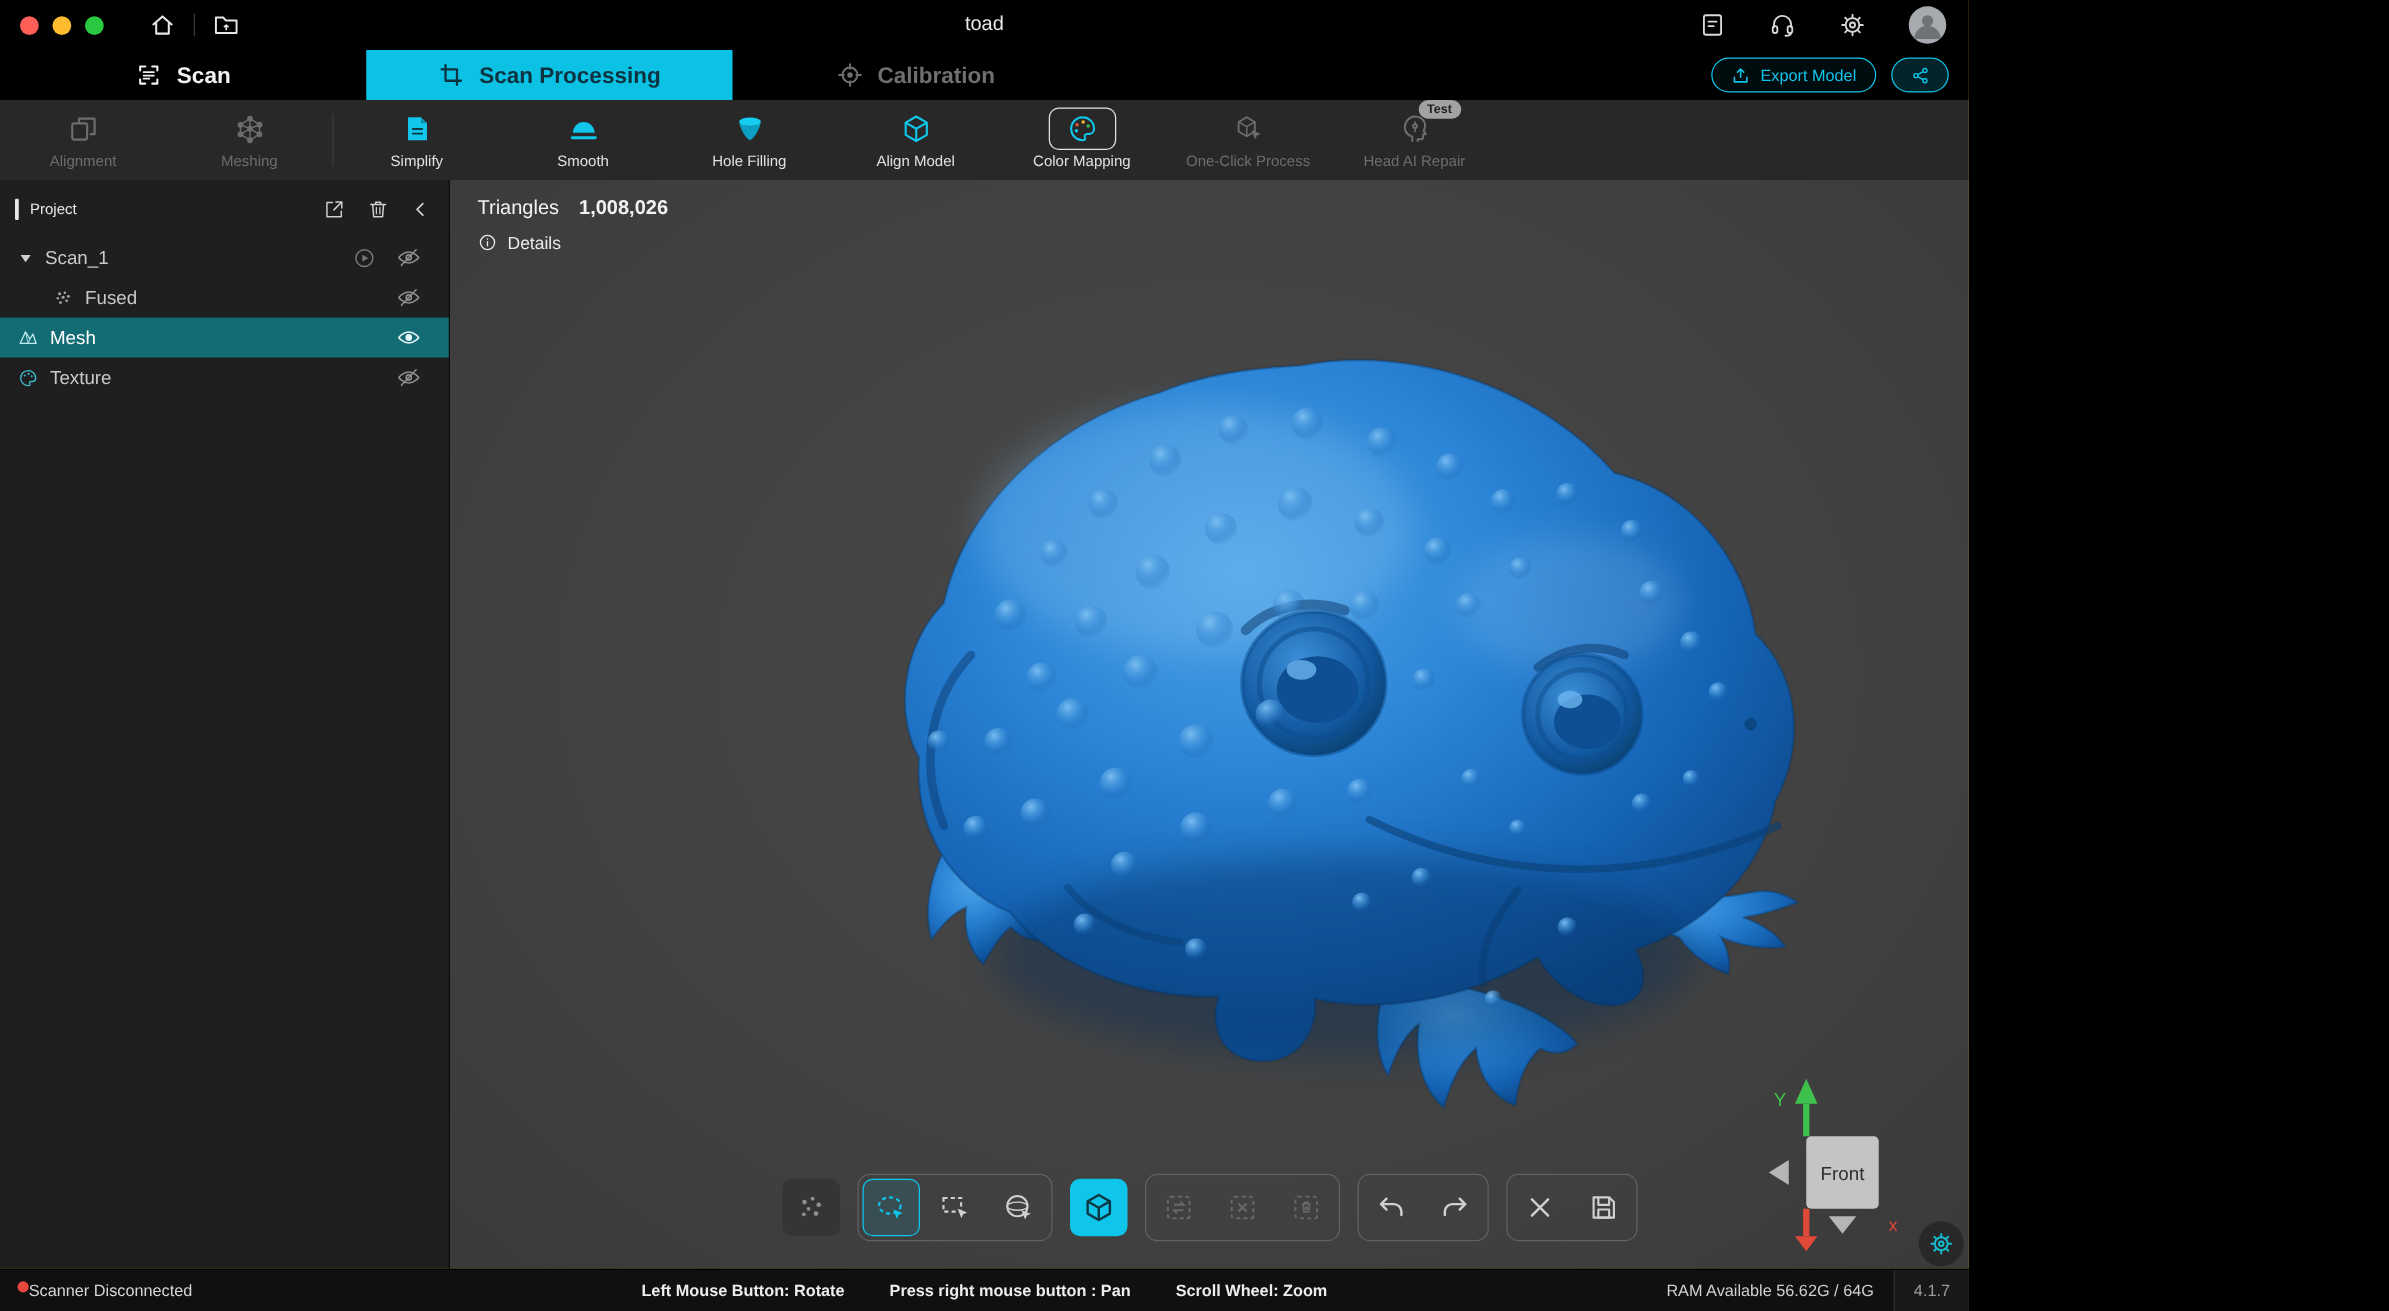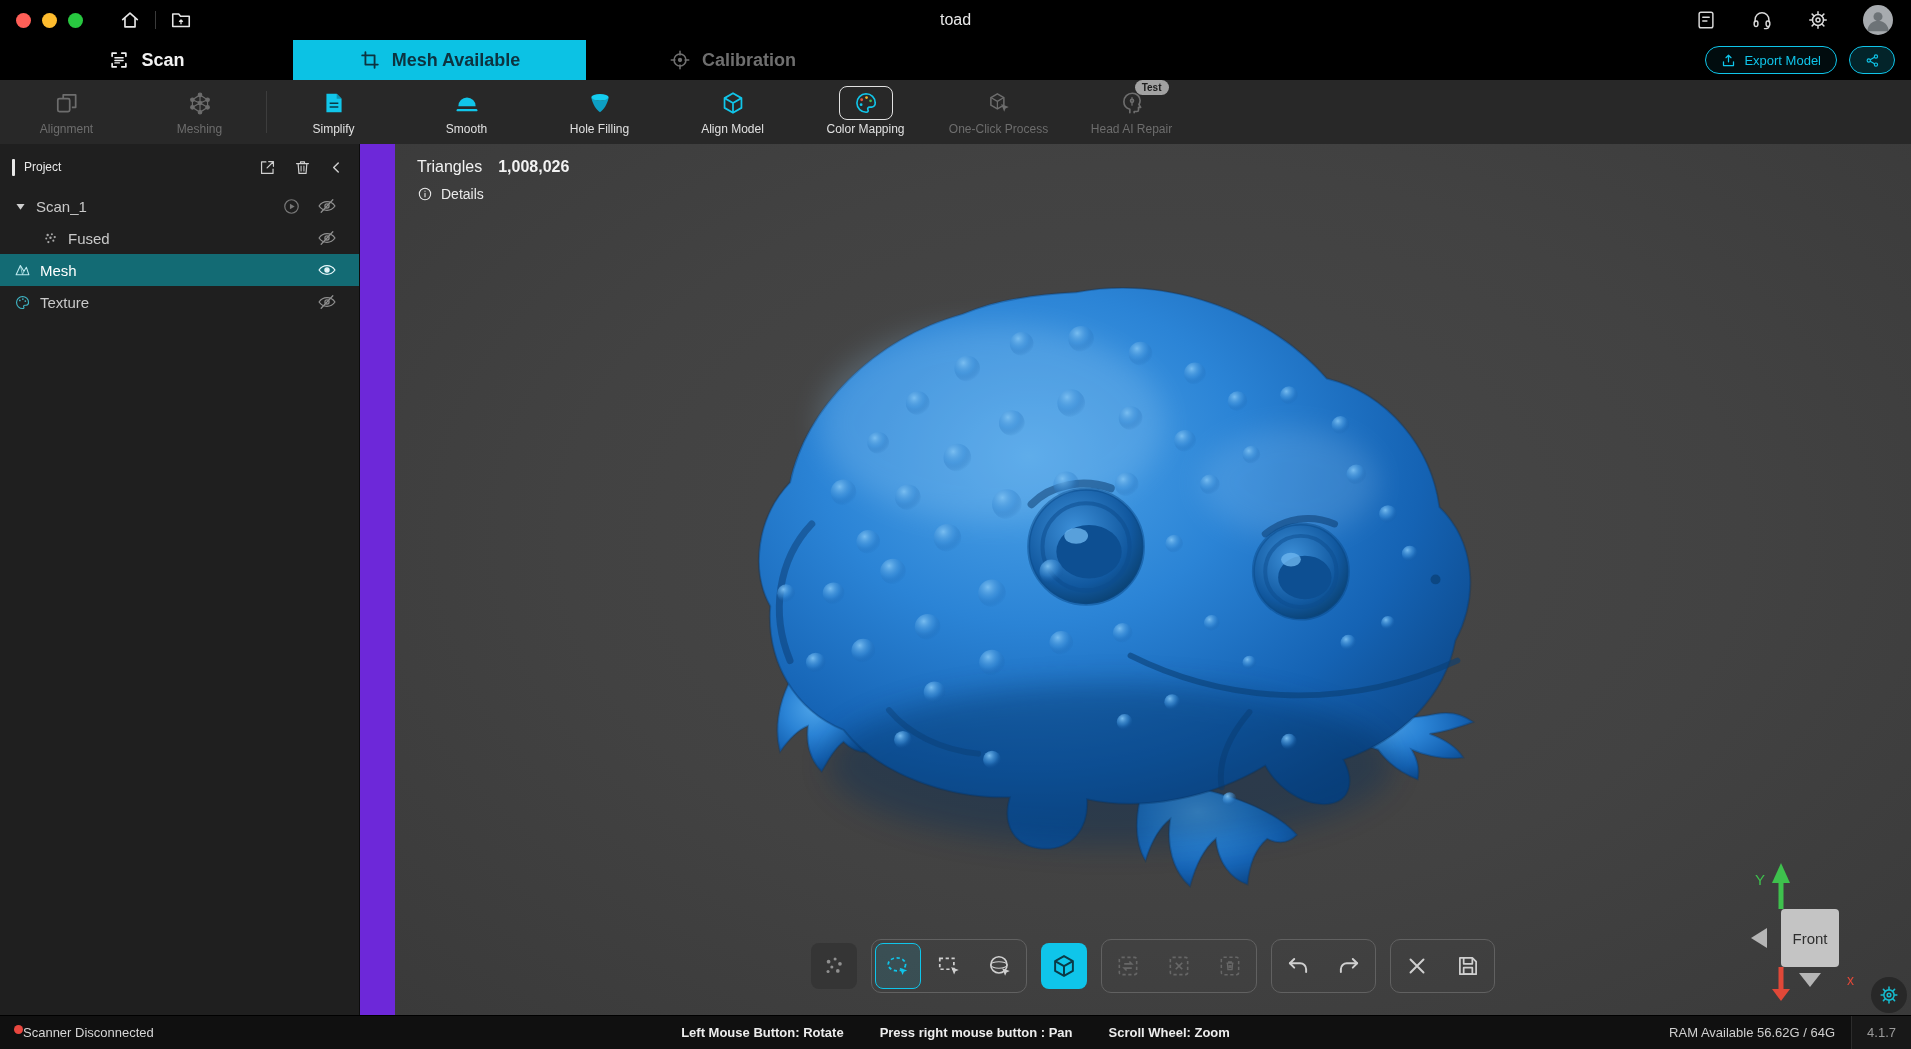--- a/index.html
+++ b/index.html
@@ -1,17 +1,17 @@
 <!DOCTYPE html>
 <html><head>
 <meta charset="utf-8">
 <style>
   * { margin:0; padding:0; box-sizing:border-box; }
   html,body { width:1911px; height:1049px; background:#000; font-family:"Liberation Sans",sans-serif; overflow:hidden; }
-  .app { position:relative; width:1911px; height:1049px; background:#6d28d9; }
+  .app { position:relative; width:1575px; height:1049px; background:#eab308; }
   svg { display:block; }
 
   
   .topbar { position:absolute; top:0; left:0; width:100%; height:40px; display:flex; align-items:center; background:#000; }
   .traffic { display:flex; gap:11px; padding-left:16px; align-items:center; }
   .tl { width:15px; height:15px; border-radius:50%; }
   .tl.red{background:#ff5f57}.tl.yellow{background:#febc2e}.tl.green{background:#28c840}
   .topbar-left { display:flex; align-items:center; gap:14px; margin-left:36px; color:#e6e6e6; }
   .vdiv { width:1px; height:18px; background:#3a3a3a; }
   .topbar-title { position:absolute; left:50%; top:50%; transform:translate(-50%,-50%); color:#e8e8e8; font-size:16px; }
@@ -43,21 +43,21 @@
   .sb-accent { width:3px; height:17px; background:#e8e8e8; margin-right:9px; border-radius:1px; }
   .sb-actions { margin-left:auto; display:flex; gap:16px; color:#cfcfcf; align-items:center; }
   .tree-row { height:32px; display:flex; align-items:center; padding:0 22px 0 14px; color:#c9c9c9; font-size:15px; gap:9px; }
   .tree-row.indent { padding-left:42px; }
   .tree-row.selected { background:#136b74; color:#fff; }
   .tree-row .grow { flex:1; }
   .tree-row .trail { display:flex; align-items:center; gap:16px; }
 
   
   .viewport { position:absolute; top:144px; left:360px; right:0; bottom:34px;
-    background:radial-gradient(ellipse at 50% 45%, #484848 0%, #424242 55%, #3a3a3a 100%); overflow:hidden;margin-left:35px; }
+    background:radial-gradient(ellipse at 50% 45%, #484848 0%, #424242 55%, #3a3a3a 100%); overflow:hidden; }
   .vp-info { position:absolute; top:14px; left:22px; color:#f2f2f2; }
   .tri-line { font-size:16px; display:flex; align-items:baseline; gap:16px; }
   .tri-line .val { font-weight:700; }
   .det-line { margin-top:10px; display:flex; align-items:center; gap:8px; font-size:14px; color:#eaeaea; }
   .toad-svg { position:absolute; left:300px; top:100px; width:792px; height:655px; }
 
   .vp-toolbar { position:absolute; left:50%; transform:translateX(-50%); bottom:22px; display:flex; align-items:center; gap:14px; }
   .vbtn { width:46px; height:46px; display:grid; place-items:center; border-radius:8px; color:#d0d0d0; }
   .vbtn.standalone { background:#353535; color:#909090; }
   .vgroup { display:flex; gap:5px; border:1px solid #616161; border-radius:10px; padding:3px; }
@@ -142,21 +142,21 @@
           <path d="M4.5 8V4.5H9M15 4.5h4.5V8M19.5 16v3.5H15M9 19.5H4.5V16"></path>
           <path d="M7.5 9.5h9M7.5 12.5h9M7.5 15.2h5" stroke-width="1.5"></path>
         </svg>
       <span>Scan</span>
     </div>
     <div class="tab active">
       <svg width="22" height="22" viewBox="0 0 24 24" stroke="currentColor" fill="none" stroke-width="2" stroke-linecap="round" stroke-linejoin="round">
           <path d="M7 3.5V17h13.5"></path>
           <path d="M3.5 7H17v13.5"></path>
         </svg>
-      <span>Mesh Available</span>
+      <span>Scan Processing</span>
     </div>
     <div class="tab disabled">
       <svg width="22" height="22" viewBox="0 0 24 24" stroke="currentColor" fill="none" stroke-width="1.7" stroke-linecap="round">
           <circle cx="12" cy="12" r="6.5"></circle>
           <path d="M12 2.5v4M12 17.5v4M2.5 12h4M17.5 12h4"></path>
           <circle cx="12" cy="12" r="1.5" fill="currentColor"></circle>
         </svg>
       <span>Calibration</span>
     </div>
     <div class="tabbar-actions">

